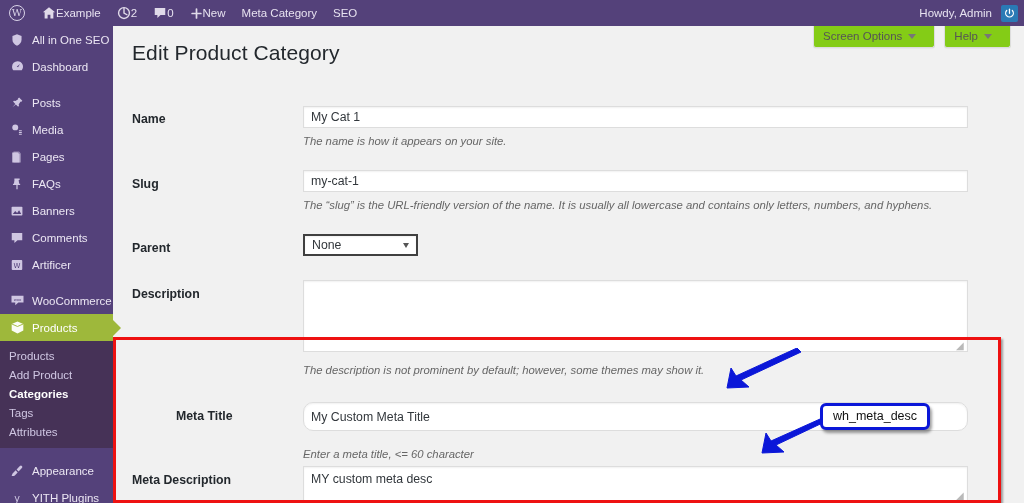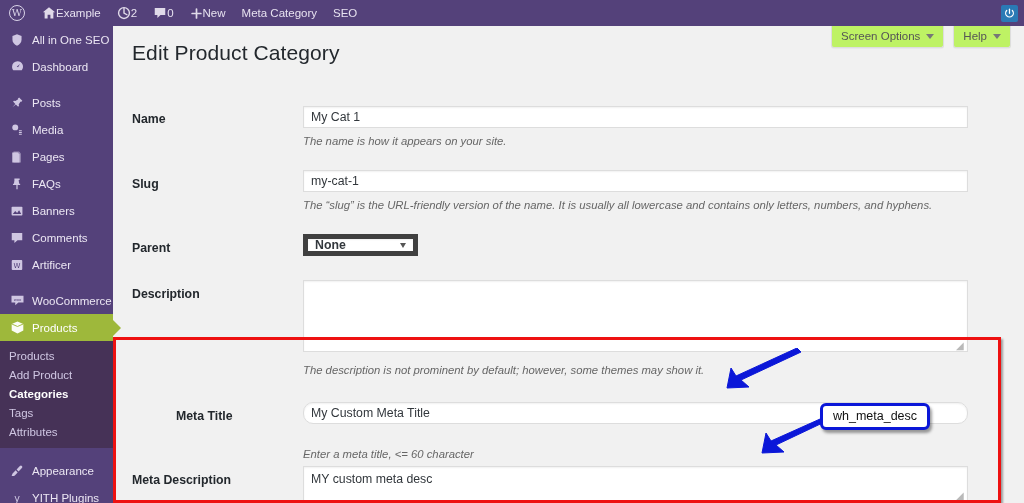--- a/index.html
+++ b/index.html
@@ -93,24 +93,24 @@
     width: 911px; height: 477px;
     background: #f1f1f1;
     overflow: hidden;
   }
 
   #topbtns {
     position: absolute; top: 0px; right: 13px;
     display: flex; gap: 9px; z-index: 12;
   }
   .tabbtn {
-    background: #bef264;
+    background: #84cc16;
     border: 1px solid #ddd; border-top: none;
     border-radius: 0 0 3px 3px;
-    padding: 4px 9px 5px 9px;
+    padding: 4px 18px 5px 9px;
     font-size: 11.5px; color: #555;
     display: inline-flex; align-items: center; gap: 6px;
     box-shadow: 0 1px 1px rgba(0,0,0,.04);
   }
   .caret-dn {
     width: 0; height: 0;
     border-left: 4px solid transparent; border-right: 4px solid transparent;
     border-top: 5px solid #777; display: inline-block;
   }
 
@@ -137,25 +137,25 @@
     padding: 4px 7px;
     font-family: "Liberation Sans", sans-serif;
   }
   .fdesc {
     position: absolute; left: 190px;
     font-size: 11.3px; color: #666;
     font-style: italic;
   }
   .fselect {
     position: absolute;
-    background: #fff; border: 5px solid #404040;
+    background: #fff; border: 2px solid #404040;
     box-shadow: inset 0 1px 2px rgba(0,0,0,.06);
     font-size: 12.3px; color: #32373c;
     padding: 4px 7px;
-    display: flex; align-items: center; justify-content: space-between; font-weight: bold;
+    display: flex; align-items: center; justify-content: space-between;
   }
   .sel-caret {
     width: 0; height: 0;
     border-left: 3.5px solid transparent; border-right: 3.5px solid transparent;
     border-top: 5px solid #555; margin-left: 8px;
   }
   .fta {
     position: absolute;
     background: #fff; border: 1px solid #ddd;
     box-shadow: inset 0 1px 2px rgba(0,0,0,.06);
@@ -241,20 +241,23 @@
     <div class="ab-item">
       <span>Meta Category</span>
     </div>
 
     <div class="ab-item">
       <span>SEO</span>
     </div>
 
     <div class="ab-spacer"></div>
 
+    <div class="ab-item" style="padding-right:2px;">
+      <span>Howdy, Admin</span>
+    </div>
     <span class="logout-box">
       <svg width="11" height="11" viewBox="0 0 16 16" fill="none" stroke="#ffffff" stroke-width="1.8" stroke-linecap="round">
         <path d="M8 1.8v6"></path>
         <path d="M12.1 3.6a5.6 5.6 0 1 1-8.2 0"></path>
       </svg>
     </span>
   </div>
 
   <div id="sidebar">
 
@@ -437,21 +440,21 @@
         <div class="flabel" style="top:206px;">Description</div>
         <div class="fta" style="left:190px; top:199px; width:665px; height:72px;">
           <span></span>
           <span class="ta-grip">◢</span>
         </div>
         <div class="fdesc" style="top:283px;">The description is not prominent by default; however, some themes may show it.</div>
       </div>
 
       <div class="row">
         <div class="flabel" style="top:328px;padding-left:44px;">Meta Title</div>
-        <input class="ftext" style="left: 190px; top: 321px; width: 665px; height: 22px; border-radius: 10px;" value="My Custom Meta Title">
+        <input class="ftext" style="left: 190px; top: 321px; width: 665px; height: 29px; border-radius: 10px;" value="My Custom Meta Title">
         <div class="fdesc" style="top:367px;">Enter a meta title, &lt;= 60 character</div>
       </div>
 
       <div class="row">
         <div class="flabel" style="top:392px;">Meta Description</div>
         <div class="fta" style="left:190px; top:385px; width:665px; height:36px;">
           <span>MY custom meta desc</span>
           <span class="ta-grip">◢</span>
         </div>
 

